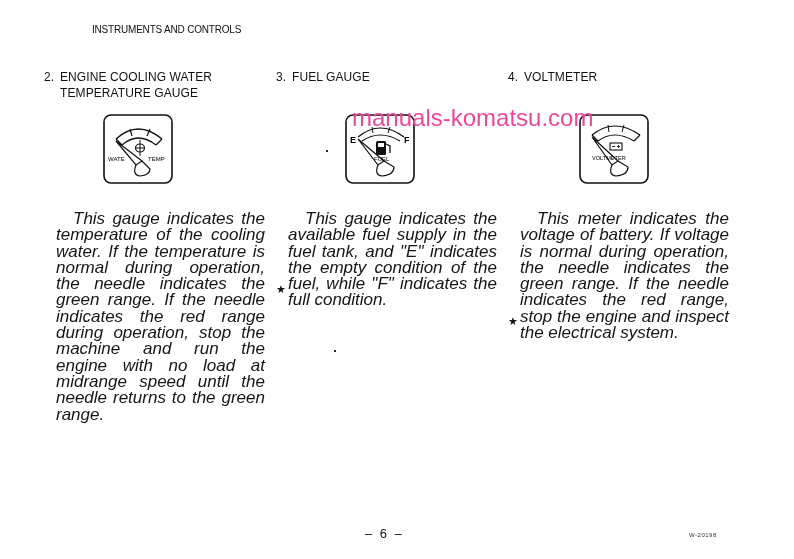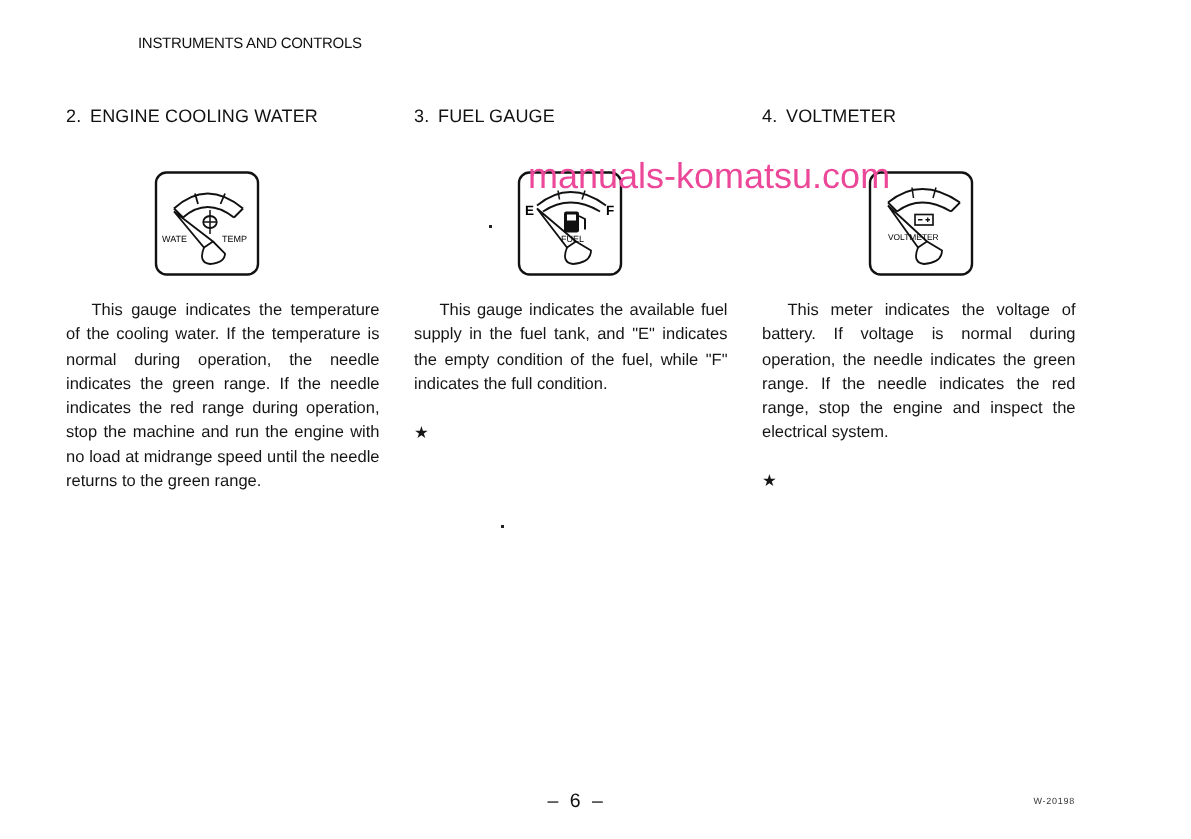--- a/index.html
+++ b/index.html
@@ -21,22 +21,22 @@
     }
     .section-title .num { display: inline-block; width: 16px; }
     .section-title .cont { padding-left: 16px; display: block; }
 
     .gauge {
       position: absolute; width: 72px; height: 72px;
     }
     .gauge svg { width: 72px; height: 72px; display: block; }
 
     .para {
-      position: absolute; font-size: 11px; line-height: 16.3px;
-      text-align: justify; margin: 0; color: #151515;
+      position: absolute; font-size: 17px; line-height: 16.3px;
+      text-align: justify; margin: 12px; color: #151515; font-style: italic;
     }
     .para .indent { display: inline-block; width: 17px; }
     .note {
       position: absolute; font-size: 11.2px; line-height: 16.3px;
       text-align: justify; margin: 0; padding-left: 16px; color: #151515;
     }
     .note .star {
       position: absolute; left: 0; top: 0; width: 14px; font-size: 11px;
     }
 
@@ -56,20 +56,21 @@
     .speck { position: absolute; width: 1.5px; height: 1.5px; background: #222; }
   </style>
 </head>
 <body>
 
 <div class="running-head">INSTRUMENTS AND CONTROLS</div>
 
 <div class="section sec-2">
   <h2 class="section-title">
     <span class="num">2.</span><span>ENGINE COOLING WATER</span>
+    <span class="cont">TEMPERATURE GAUGE</span>
   </h2>
 </div>
 <div class="gauge" style="left:102px; top:113px;">
   <svg viewBox="0 0 72 72">
     <rect x="2" y="2" width="68" height="68" rx="7" fill="none" stroke="#111" stroke-width="1.6"></rect>
     <path d="M14 26 Q36 6 60 26" fill="none" stroke="#111" stroke-width="1.3"></path>
     <path d="M20 32 Q36 18 54 32" fill="none" stroke="#111" stroke-width="1.3"></path>
     <line x1="14" y1="26" x2="20" y2="32" stroke="#111" stroke-width="1.3"></line>
     <line x1="60" y1="26" x2="54" y2="32" stroke="#111" stroke-width="1.3"></line>
     <line x1="28" y1="16" x2="30" y2="23" stroke="#111" stroke-width="1.2"></line>

